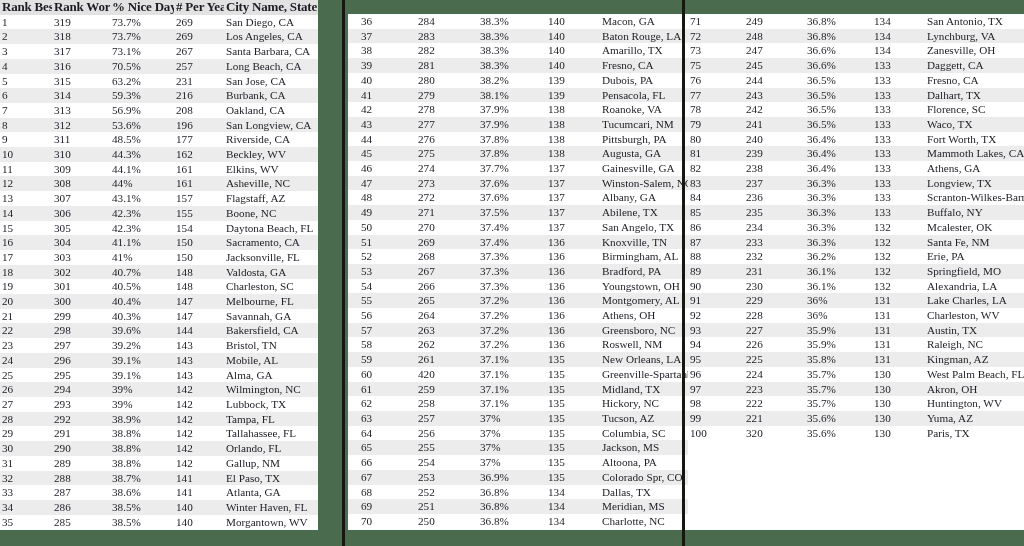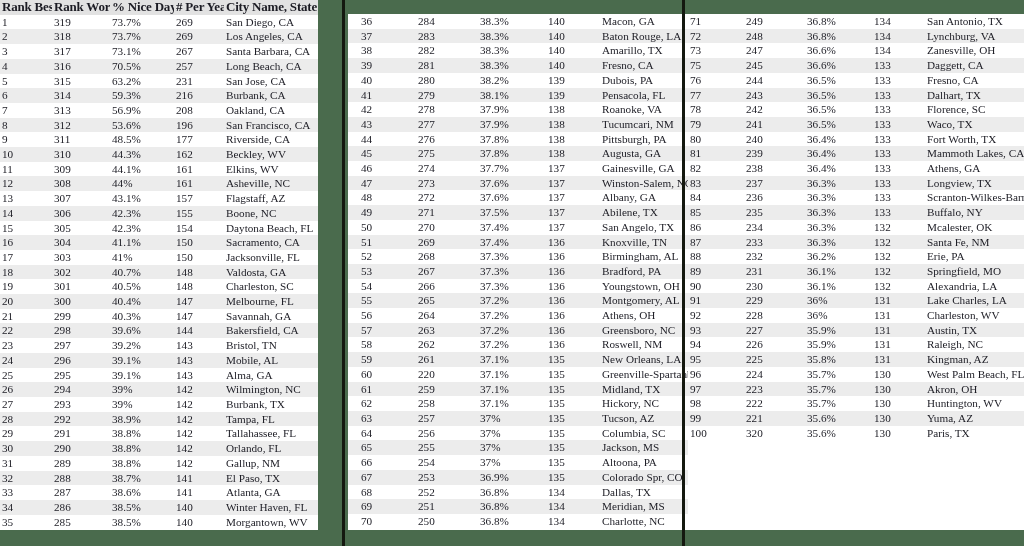--- a/index.html
+++ b/index.html
@@ -144,21 +144,21 @@
             <td class="c1">313</td>
             <td class="c2">56.9%</td>
             <td class="c3">208</td>
             <td class="c4">Oakland, CA</td>
           </tr>
           <tr>
             <td class="c0">8</td>
             <td class="c1">312</td>
             <td class="c2">53.6%</td>
             <td class="c3">196</td>
-            <td class="c4">San Francisco, CA</td>
+            <td class="c4">San Longview, CA</td>
           </tr>
           <tr>
             <td class="c0">9</td>
             <td class="c1">311</td>
             <td class="c2">48.5%</td>
             <td class="c3">177</td>
             <td class="c4">Riverside, CA</td>
           </tr>
           <tr>
             <td class="c0">10</td>
@@ -277,21 +277,21 @@
             <td class="c1">294</td>
             <td class="c2">39%</td>
             <td class="c3">142</td>
             <td class="c4">Wilmington, NC</td>
           </tr>
           <tr>
             <td class="c0">27</td>
             <td class="c1">293</td>
             <td class="c2">39%</td>
             <td class="c3">142</td>
-            <td class="c4">Burbank, TX</td>
+            <td class="c4">Lubbock, TX</td>
           </tr>
           <tr>
             <td class="c0">28</td>
             <td class="c1">292</td>
             <td class="c2">38.9%</td>
             <td class="c3">142</td>
             <td class="c4">Tampa, FL</td>
           </tr>
           <tr>
             <td class="c0">29</td>
@@ -514,21 +514,21 @@
           </tr>
           <tr>
             <td class="c0">59</td>
             <td class="c1">261</td>
             <td class="c2">37.1%</td>
             <td class="c3">135</td>
             <td class="c4">New Orleans, LA</td>
           </tr>
           <tr>
             <td class="c0">60</td>
-            <td class="c1">220</td>
+            <td class="c1">420</td>
             <td class="c2">37.1%</td>
             <td class="c3">135</td>
             <td class="c4">Greenville-Spartanburg, SC</td>
           </tr>
           <tr>
             <td class="c0">61</td>
             <td class="c1">259</td>
             <td class="c2">37.1%</td>
             <td class="c3">135</td>
             <td class="c4">Midland, TX</td>

